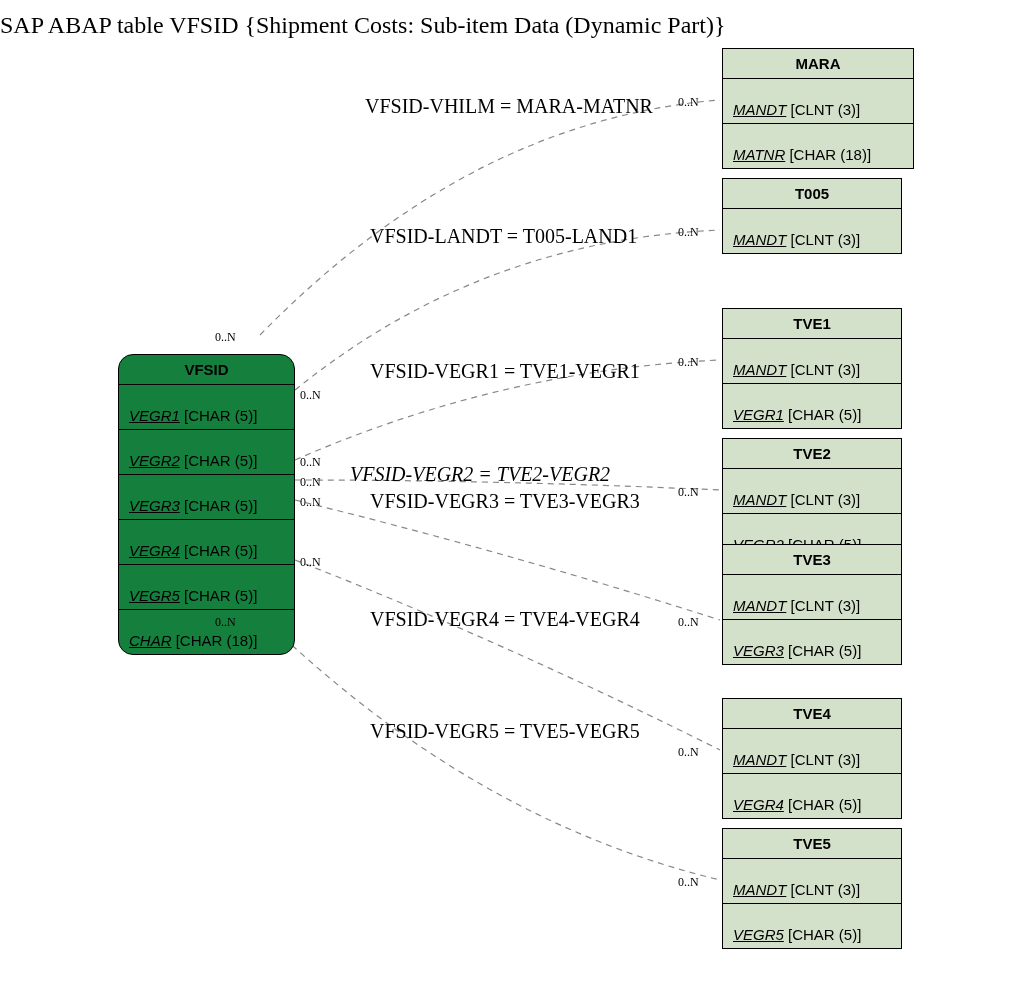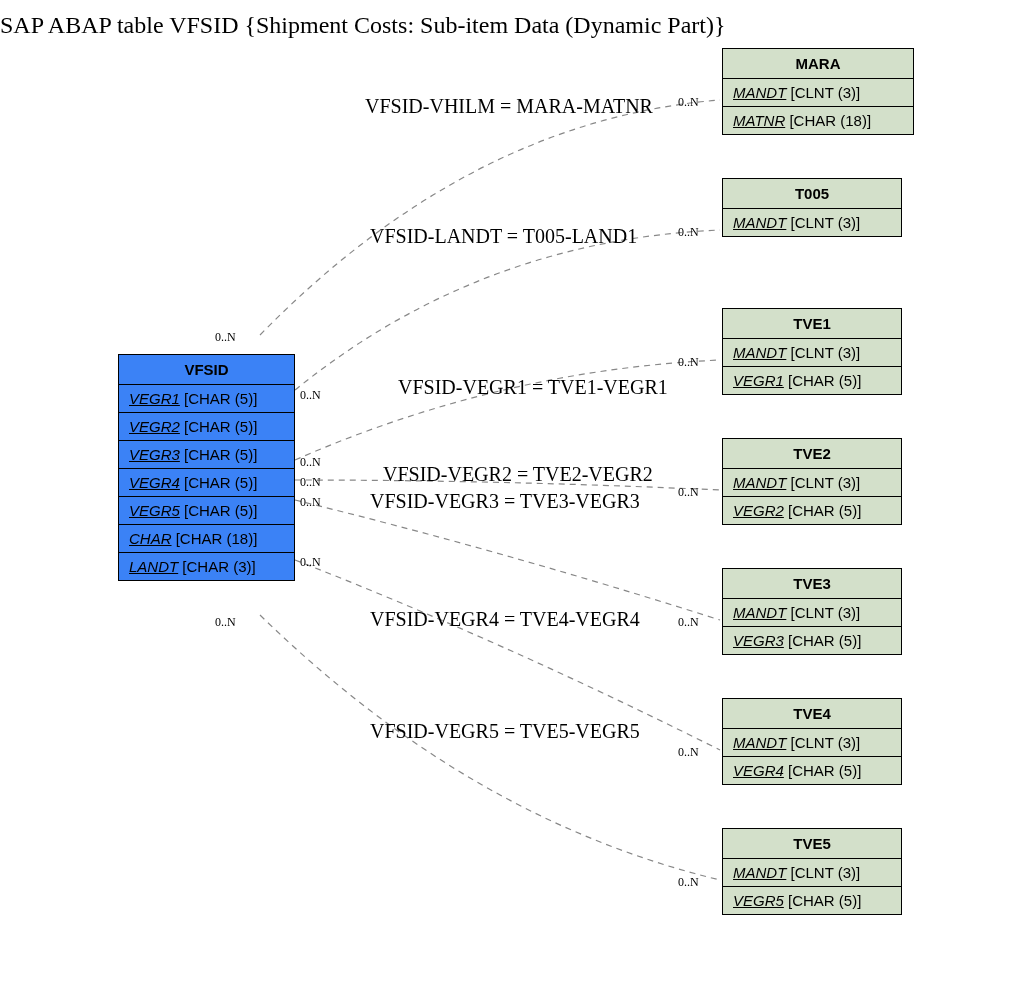--- a/index.html
+++ b/index.html
@@ -20,32 +20,34 @@
     font-size: 24px;
     font-family: serif;
   }
   .entity {
     position: absolute;
     border: 1px solid #000;
     background: #d3e0ca;
     font-size: 15px;
   }
   .entity.primary {
-    background: #3b82f6;
+    background: #15803d;
+    border-radius: 15px;
   }
   .entity-header {
     font-weight: bold;
     text-align: center;
     padding: 6px 15px;
     border-bottom: 1px solid #000;
   }
   .entity-row {
     padding: 5px 10px;
     border-bottom: 1px solid #000;
     white-space: nowrap;
+    margin-top: 17px;
   }
   .entity-row:last-child {
     border-bottom: none;
   }
   .entity-row .field {
     text-decoration: underline;
     font-style: italic;
   }
   .rel-label {
     position: absolute;
@@ -89,21 +91,20 @@
 </svg>
 
 <div class="entity primary" style="left:118px; top:354px; width:175px;">
   <div class="entity-header">VFSID</div>
   <div class="entity-row"><span class="field">VEGR1</span><span> [CHAR (5)]</span></div>
   <div class="entity-row"><span class="field">VEGR2</span><span> [CHAR (5)]</span></div>
   <div class="entity-row"><span class="field">VEGR3</span><span> [CHAR (5)]</span></div>
   <div class="entity-row"><span class="field">VEGR4</span><span> [CHAR (5)]</span></div>
   <div class="entity-row"><span class="field">VEGR5</span><span> [CHAR (5)]</span></div>
   <div class="entity-row"><span class="field">CHAR</span><span> [CHAR (18)]</span></div>
-  <div class="entity-row"><span class="field">LANDT</span><span> [CHAR (3)]</span></div>
 </div>
 
 <div class="entity" style="left:722px; top:48px; width:190px;">
   <div class="entity-header">MARA</div>
   <div class="entity-row"><span class="field">MANDT</span><span> [CLNT (3)]</span></div>
   <div class="entity-row"><span class="field">MATNR</span><span> [CHAR (18)]</span></div>
 </div>
 
 <div class="entity" style="left:722px; top:178px; width:178px;">
   <div class="entity-header">T005</div>
@@ -115,42 +116,42 @@
   <div class="entity-row"><span class="field">MANDT</span><span> [CLNT (3)]</span></div>
   <div class="entity-row"><span class="field">VEGR1</span><span> [CHAR (5)]</span></div>
 </div>
 
 <div class="entity" style="left:722px; top:438px; width:178px;">
   <div class="entity-header">TVE2</div>
   <div class="entity-row"><span class="field">MANDT</span><span> [CLNT (3)]</span></div>
   <div class="entity-row"><span class="field">VEGR2</span><span> [CHAR (5)]</span></div>
 </div>
 
-<div class="entity" style="left:722px; top:568px; width:178px;">
+<div class="entity" style="left:722px; top:544px; width:178px;">
   <div class="entity-header">TVE3</div>
   <div class="entity-row"><span class="field">MANDT</span><span> [CLNT (3)]</span></div>
   <div class="entity-row"><span class="field">VEGR3</span><span> [CHAR (5)]</span></div>
 </div>
 
 <div class="entity" style="left:722px; top:698px; width:178px;">
   <div class="entity-header">TVE4</div>
   <div class="entity-row"><span class="field">MANDT</span><span> [CLNT (3)]</span></div>
   <div class="entity-row"><span class="field">VEGR4</span><span> [CHAR (5)]</span></div>
 </div>
 
 <div class="entity" style="left:722px; top:828px; width:178px;">
   <div class="entity-header">TVE5</div>
   <div class="entity-row"><span class="field">MANDT</span><span> [CLNT (3)]</span></div>
   <div class="entity-row"><span class="field">VEGR5</span><span> [CHAR (5)]</span></div>
 </div>
 
 <div class="rel-label" style="left:365px; top:95px;">VFSID-VHILM = MARA-MATNR</div>
 <div class="rel-label" style="left:370px; top:225px;">VFSID-LANDT = T005-LAND1</div>
-<div class="rel-label" style="left:370px; top:376px;margin-left:28px;">VFSID-VEGR1 = TVE1-VEGR1</div>
-<div class="rel-label" style="left:383px; top:463px;">VFSID-VEGR2 = TVE2-VEGR2</div>
+<div class="rel-label" style="left:370px; top:360px;">VFSID-VEGR1 = TVE1-VEGR1</div>
+<div class="rel-label" style="left:350px; top:463px;font-style:italic;">VFSID-VEGR2 = TVE2-VEGR2</div>
 <div class="rel-label" style="left:370px; top:490px;text-align:right;">VFSID-VEGR3 = TVE3-VEGR3</div>
 <div class="rel-label" style="left:370px; top:570px;margin-top:38px;">VFSID-VEGR4 = TVE4-VEGR4</div>
 <div class="rel-label" style="left:370px; top:720px;">VFSID-VEGR5 = TVE5-VEGR5</div>
 
 <div class="card-label" style="left:215px; top:330px;">0..N</div>
 <div class="card-label" style="left:300px; top:388px;">0..N</div>
 <div class="card-label" style="left:300px; top:455px;">0..N</div>
 <div class="card-label" style="left:300px; top:475px;">0..N</div>
 <div class="card-label" style="left:300px; top:495px;">0..N</div>
 <div class="card-label" style="left:300px; top:555px;">0..N</div>

